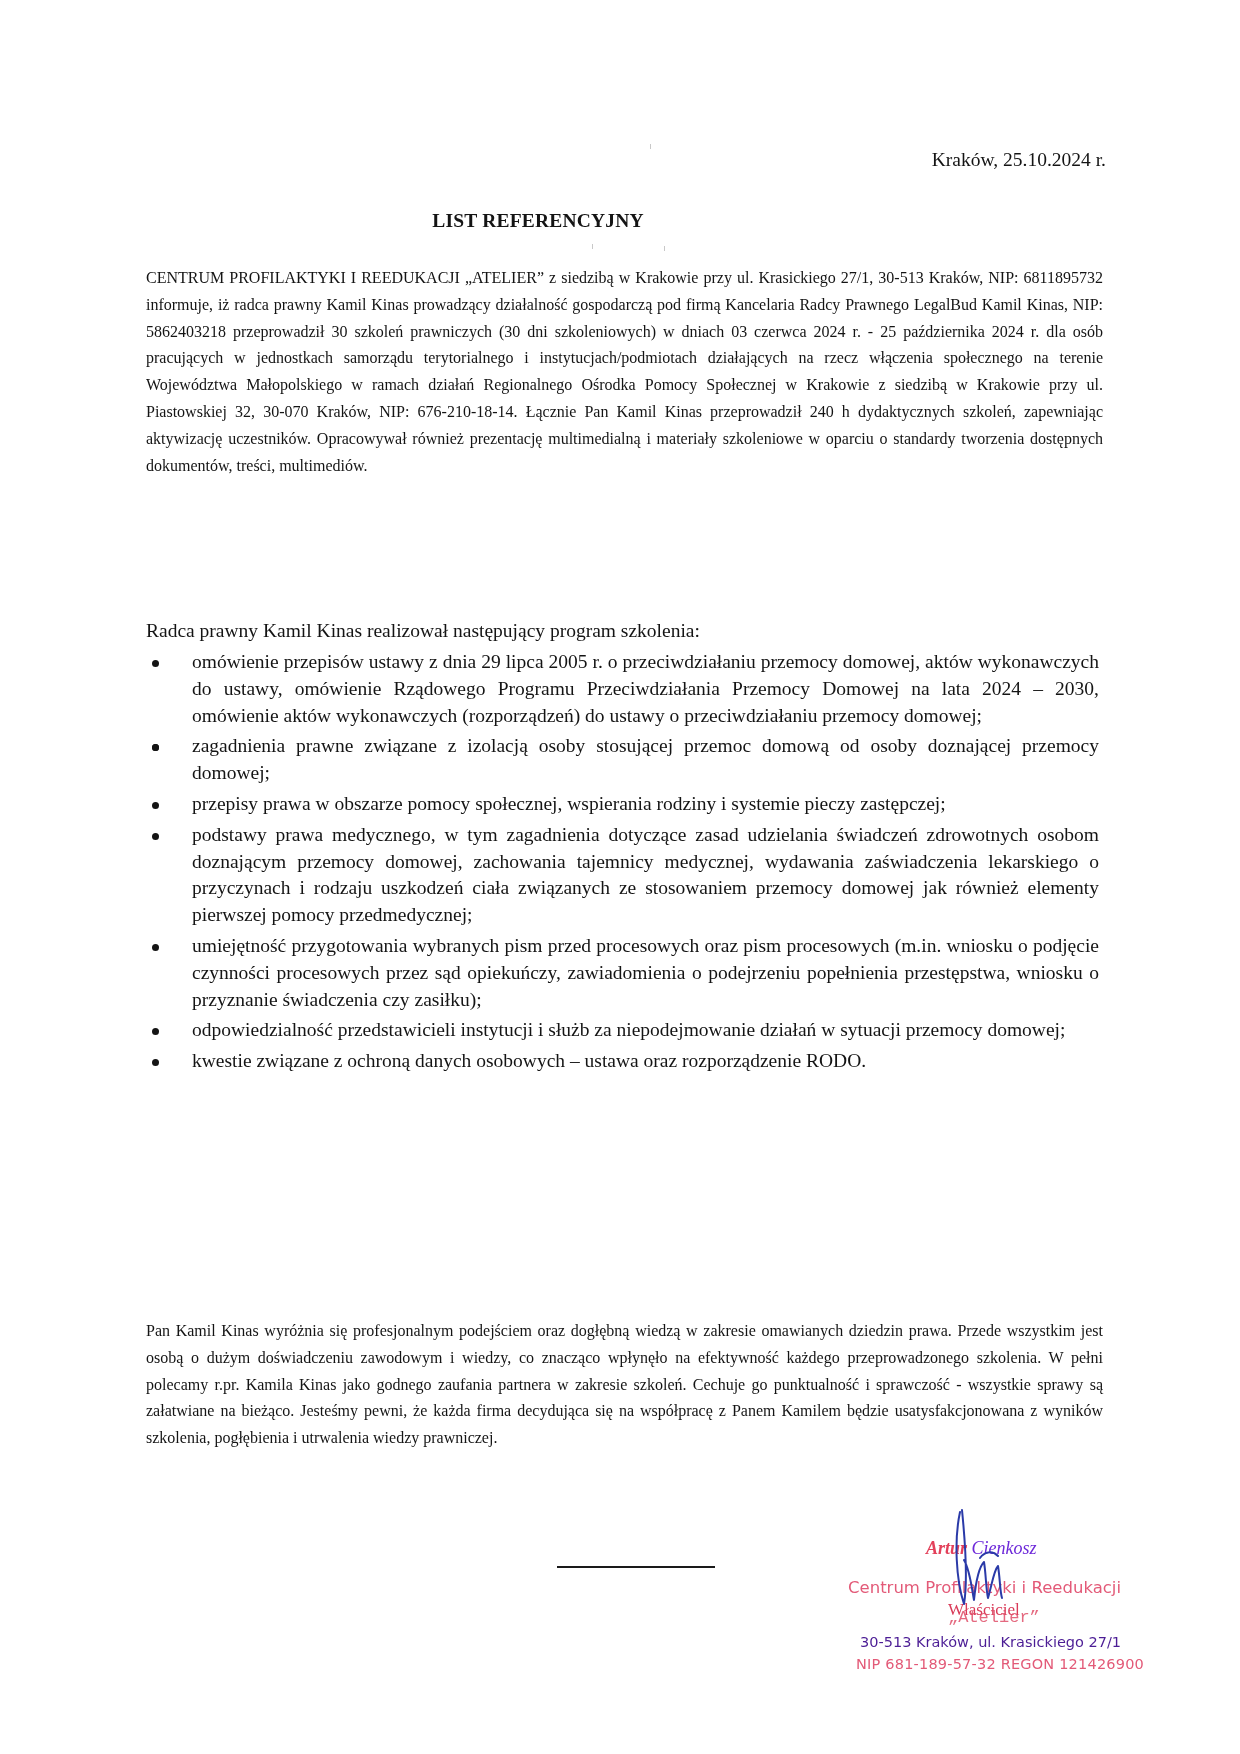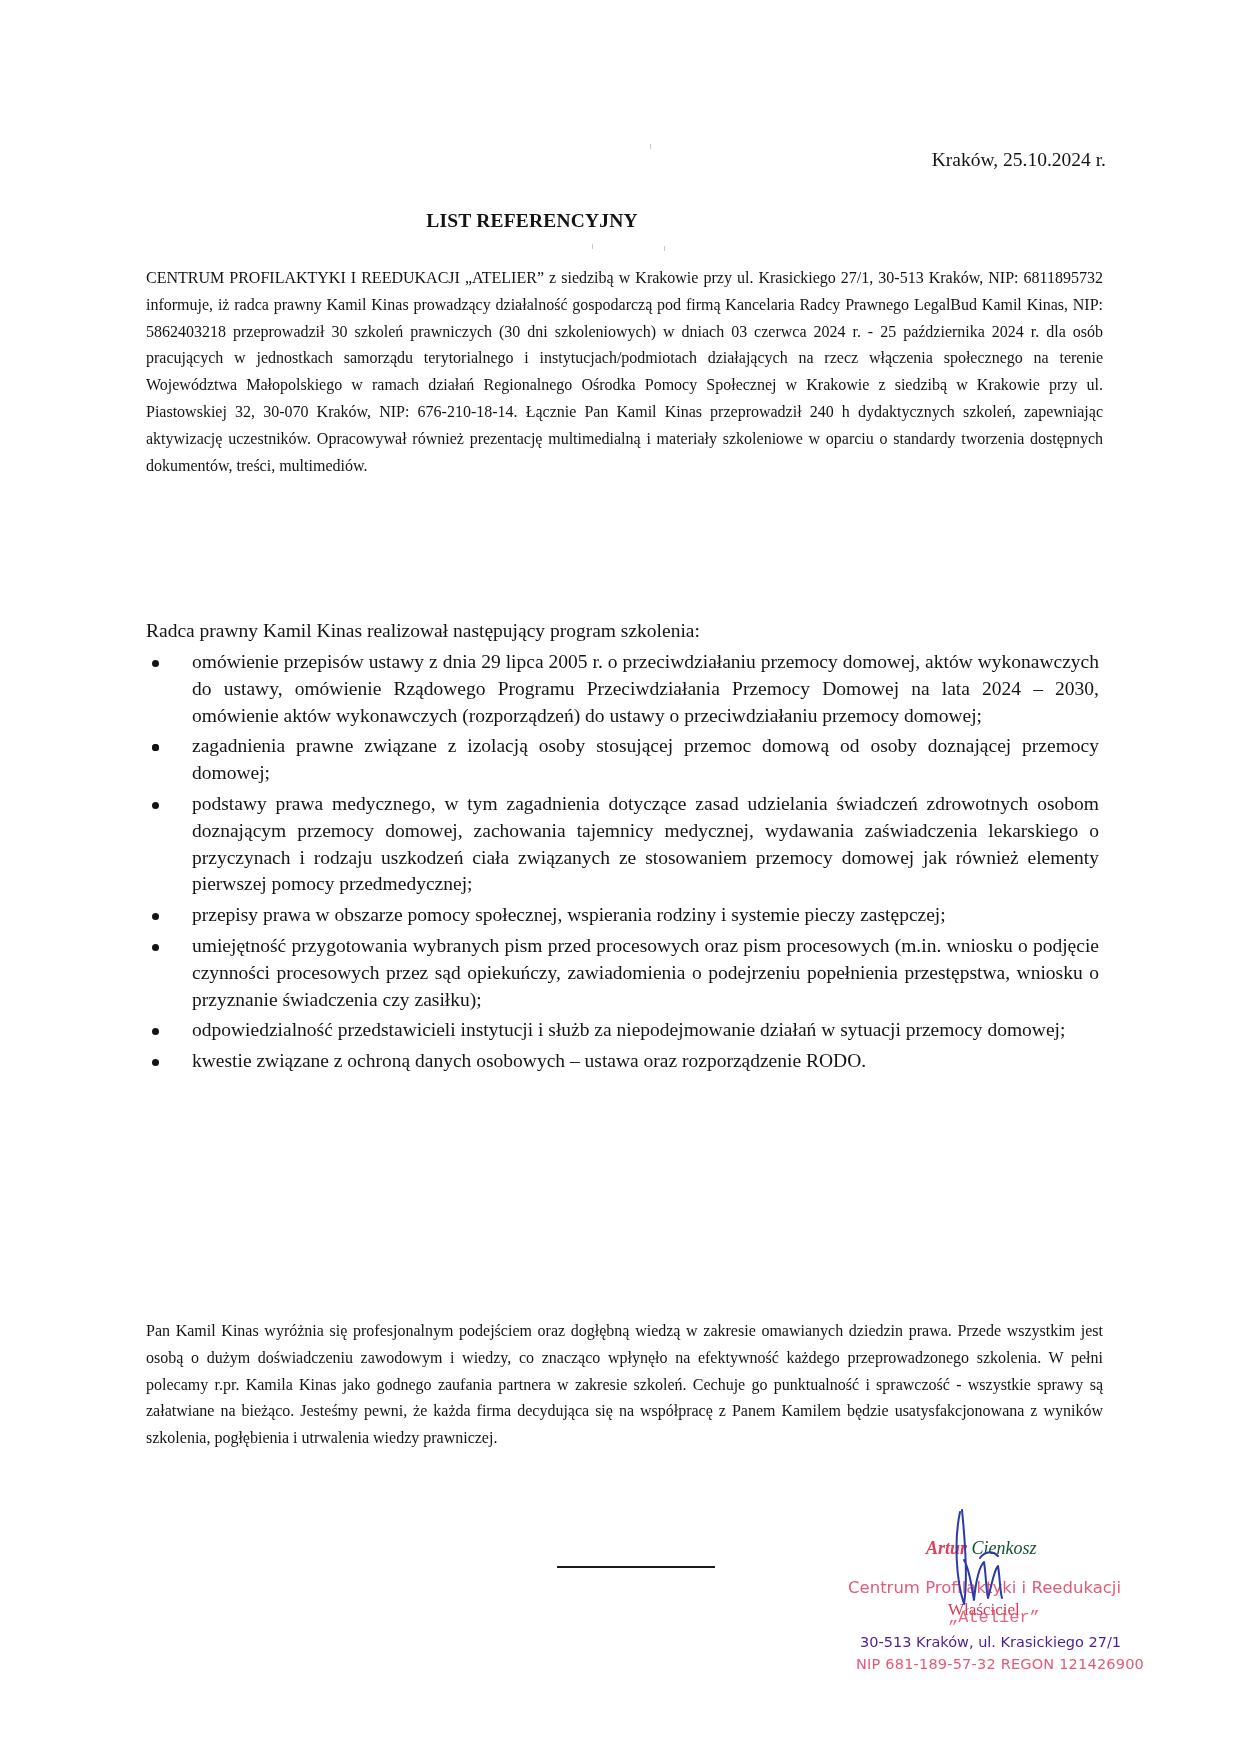--- a/index.html
+++ b/index.html
@@ -31,20 +31,21 @@
     }
     .title {
       position: absolute;
       top: 210px;
       left: 0;
       width: 1064px;
       text-align: center;
       font-weight: bold;
       font-size: 19.5px;
       letter-spacing: 0.2px;
+      padding-left: 6px;
     }
     .body-text {
       position: absolute;
       left: 146px;
       width: 957px;
       font-size: 16px;
       line-height: 26.8px;
       text-align: justify;
     }
     .intro { top: 265px; }
@@ -104,21 +105,21 @@
       left: 96px;
       top: 38px;
       font-family: "Liberation Serif", serif;
       font-style: italic;
       font-weight: bold;
       font-size: 18px;
       color: #e3405a;
     }
     .stamp-name .thin {
       font-weight: normal;
-      color: #14532d;
+      color: #6d28d9;
     }
     .stamp-org {
       position: absolute;
       left: 18px;
       top: 78px;
       font-size: 16.5px;
       color: #e35a78;
       white-space: nowrap;
     }
     .stamp-role {
@@ -183,22 +184,22 @@
   <div class="title">LIST REFERENCYJNY</div>
 
   <div class="body-text intro">CENTRUM PROFILAKTYKI I  REEDUKACJI „ATELIER” z siedzibą w Krakowie przy ul. Krasickiego 27/1, 30-513 Kraków, NIP: 6811895732 informuje, iż radca prawny Kamil Kinas prowadzący działalność gospodarczą pod firmą Kancelaria Radcy Prawnego LegalBud Kamil Kinas, NIP: 5862403218 przeprowadził 30 szkoleń prawniczych (30 dni szkoleniowych) w dniach 03 czerwca 2024 r. - 25 października 2024 r. dla osób pracujących w jednostkach samorządu terytorialnego i instytucjach/podmiotach działających na rzecz włączenia społecznego na terenie Województwa Małopolskiego w ramach działań Regionalnego Ośrodka Pomocy Społecznej w Krakowie z siedzibą w Krakowie przy ul. Piastowskiej 32, 30-070 Kraków, NIP: 676-210-18-14. Łącznie Pan Kamil Kinas przeprowadził 240 h dydaktycznych szkoleń, zapewniając aktywizację uczestników. Opracowywał również prezentację multimedialną i materiały szkoleniowe w oparciu o standardy tworzenia dostępnych dokumentów, treści, multimediów.</div>
 
   <div class="program-heading">Radca prawny Kamil Kinas realizował następujący program szkolenia:</div>
 
   <ul class="program-list">
     <li><span class="bullet"></span><span>omówienie przepisów ustawy z dnia 29 lipca 2005 r. o przeciwdziałaniu przemocy domowej, aktów wykonawczych do ustawy, omówienie Rządowego Programu Przeciwdziałania Przemocy Domowej na lata 2024 – 2030, omówienie aktów wykonawczych (rozporządzeń) do ustawy o przeciwdziałaniu przemocy domowej;</span></li>
     <li><span class="bullet"></span></li>
     <li><span class="bullet"></span><span>zagadnienia prawne związane z izolacją osoby stosującej przemoc domową od osoby doznającej przemocy domowej;</span></li>
+    <li><span class="bullet"></span><span>przepisy prawa w obszarze pomocy społecznej, wspierania rodziny i systemie pieczy zastępczej;</span></li>
     <li><span class="bullet"></span><span>podstawy prawa medycznego, w tym zagadnienia dotyczące zasad udzielania świadczeń zdrowotnych osobom doznającym przemocy domowej, zachowania tajemnicy medycznej, wydawania zaświadczenia lekarskiego o przyczynach i rodzaju uszkodzeń ciała związanych ze stosowaniem przemocy domowej jak również elementy pierwszej pomocy przedmedycznej;</span></li>
-    <li><span class="bullet"></span><span>przepisy prawa w obszarze pomocy społecznej, wspierania rodziny i systemie pieczy zastępczej;</span></li>
     <li><span class="bullet"></span><span>umiejętność przygotowania wybranych pism przed procesowych oraz pism procesowych (m.in. wniosku o podjęcie czynności procesowych przez sąd opiekuńczy, zawiadomienia o podejrzeniu popełnienia przestępstwa, wniosku o przyznanie świadczenia czy zasiłku);</span></li>
     <li><span class="bullet"></span><span>odpowiedzialność przedstawicieli instytucji i służb za niepodejmowanie działań w sytuacji przemocy domowej;</span></li>
     <li><span class="bullet"></span><span>kwestie związane z ochroną danych osobowych – ustawa oraz rozporządzenie RODO.</span></li>
   </ul>
 
   <div class="body-text closing">Pan Kamil Kinas wyróżnia się profesjonalnym podejściem oraz dogłębną wiedzą w zakresie omawianych dziedzin prawa. Przede wszystkim jest osobą o dużym doświadczeniu zawodowym i wiedzy, co znacząco wpłynęło na efektywność każdego przeprowadzonego szkolenia. W pełni polecamy r.pr. Kamila Kinas jako godnego zaufania partnera w zakresie szkoleń. Cechuje go punktualność i sprawczość - wszystkie sprawy są załatwiane na bieżąco. Jesteśmy pewni, że każda firma decydująca się na współpracę z Panem Kamilem będzie usatysfakcjonowana z wyników szkolenia, pogłębienia i utrwalenia wiedzy prawniczej.</div>
 
   <div class="sig-line"></div>
 
   <div class="stamp">

